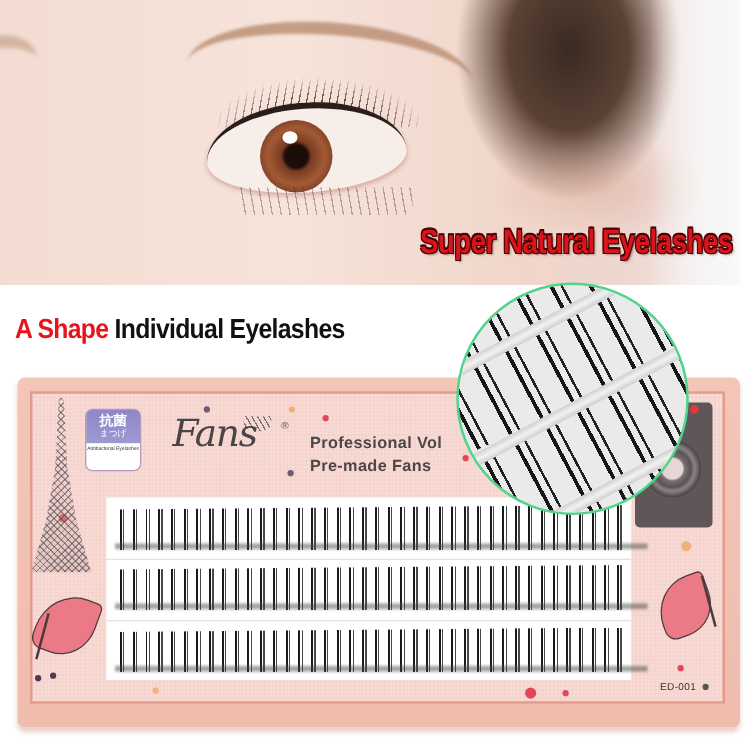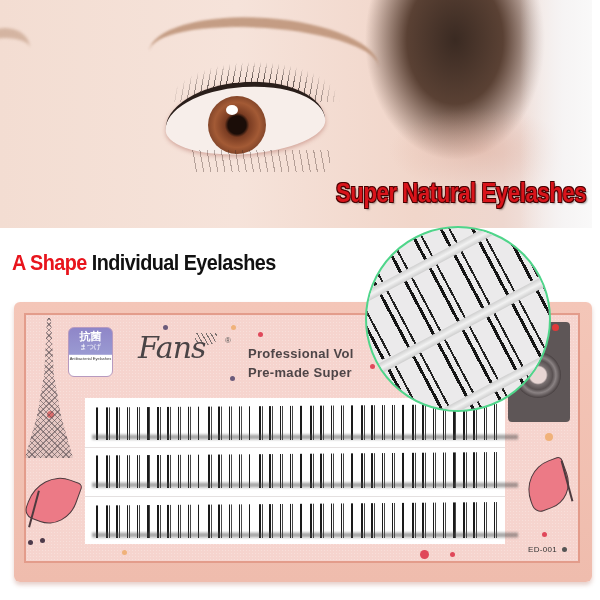--- a/index.html
+++ b/index.html
@@ -230,21 +230,21 @@
 <div class="badge">
   <span class="badge-kanji">抗菌</span>
   <span class="badge-kana">まつげ</span>
   <span class="badge-en">Antibacterial Eyelashes</span>
 </div>
 
 <div class="brand-lashmark"></div>
 <div class="brand-logo">Fans</div>
 <div class="reg">®</div>
 <div class="tagline1">Professional Vol</div>
-<div class="tagline2">Pre-made Super</div>
+<div class="tagline2">Pre-made Fans</div>
 
 <div class="strip-tray"></div>
 <div class="strip" style="top:404px;">
   <div class="lash-row"></div>
   <div class="band"></div>
 </div>
 <div class="strip-divider" style="top:447px;"></div>
 <div class="strip" style="top:452px;">
   <div class="lash-row"></div>
   <div class="band"></div>

